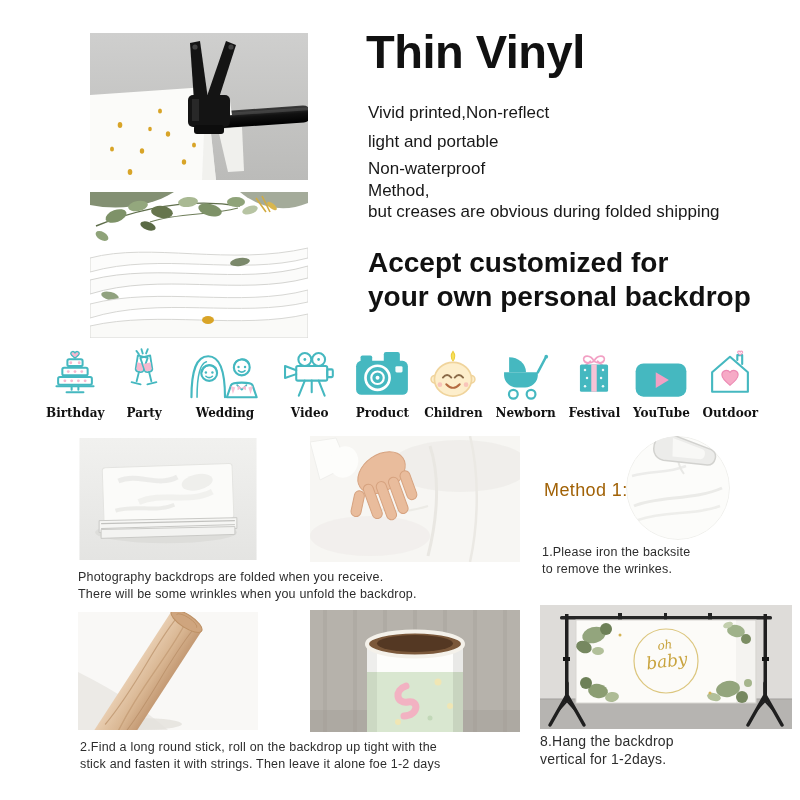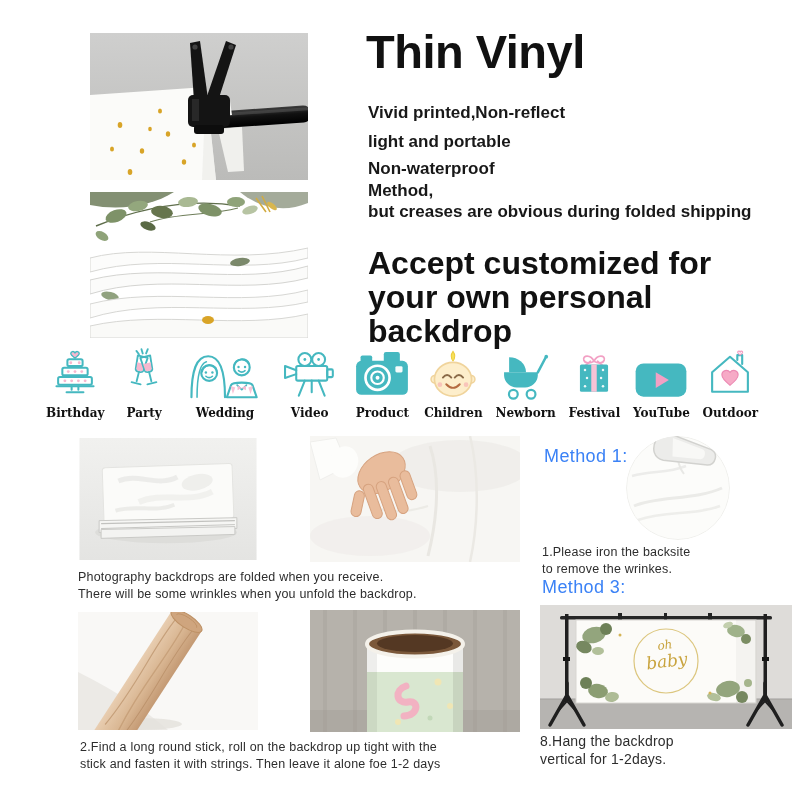--- a/index.html
+++ b/index.html
@@ -2,33 +2,33 @@
 <html><head>
 <meta charset="utf-8">
 <style>
   html,body{margin:0;padding:0;background:#fff;}
   .canvas{position:relative;width:800px;height:800px;background:#ffffff;overflow:hidden;
           font-family:"Liberation Sans",sans-serif;color:#1c1c1c;}
   .abs{position:absolute;}
   .photo{position:absolute;overflow:hidden;}
   .photo svg{display:block;}
   .title{font-size:47px;font-weight:700;letter-spacing:-.5px;color:#111;}
-  .features div{font-size:17px;font-weight:700;line-height:1.18;color:#181818;}
+  .features div{font-size:17px;font-weight:400;line-height:1.18;color:#181818;}
   .features div:nth-child(2){margin-top:9px;}
   .features div:nth-child(3){margin-top:7px;}
   .features div:nth-child(4){margin-top:2px;}
   .features div:nth-child(5){margin-top:1px;}
-  .custom{font-size:32px;font-weight:700;line-height:34px;color:#111;}
+  .custom{font-size:28px;font-weight:700;line-height:34px;color:#111;}
   .cats{display:flex;justify-content:space-between;align-items:flex-end;}
   .cat{display:flex;flex-direction:column;align-items:center;}
   .cat .ic{height:56px;display:flex;align-items:flex-end;justify-content:center;}
   .cat-label{font-family:"DejaVu Serif",serif;font-weight:700;font-size:12px;
              margin-top:5px;color:#111;white-space:nowrap;}
   .cap{font-size:12.5px;line-height:16.5px;color:#2d2d2d;letter-spacing:.2px;}
-  .mhead{font-size:18px;color:#3b82f6;letter-spacing:.4px;}
+  .mhead{font-size:18px;color:#a16207;letter-spacing:.4px;margin-top:34px;}
   .cap3{font-size:14px;line-height:18px;color:#2d2d2d;letter-spacing:.2px;}
   .circle-photo{border-radius:50%;}
   .ohbaby{position:absolute;left:86px;top:34px;width:80px;text-align:center;
           transform:rotate(-7deg);font-family:"DejaVu Serif",serif;font-style:italic;
           color:#c9a43f;pointer-events:none;}
   .ohbaby .l1{font-size:12px;line-height:13px;}
   .ohbaby .l2{font-size:17px;line-height:18px;}
 </style>
 </head>
 <body>

